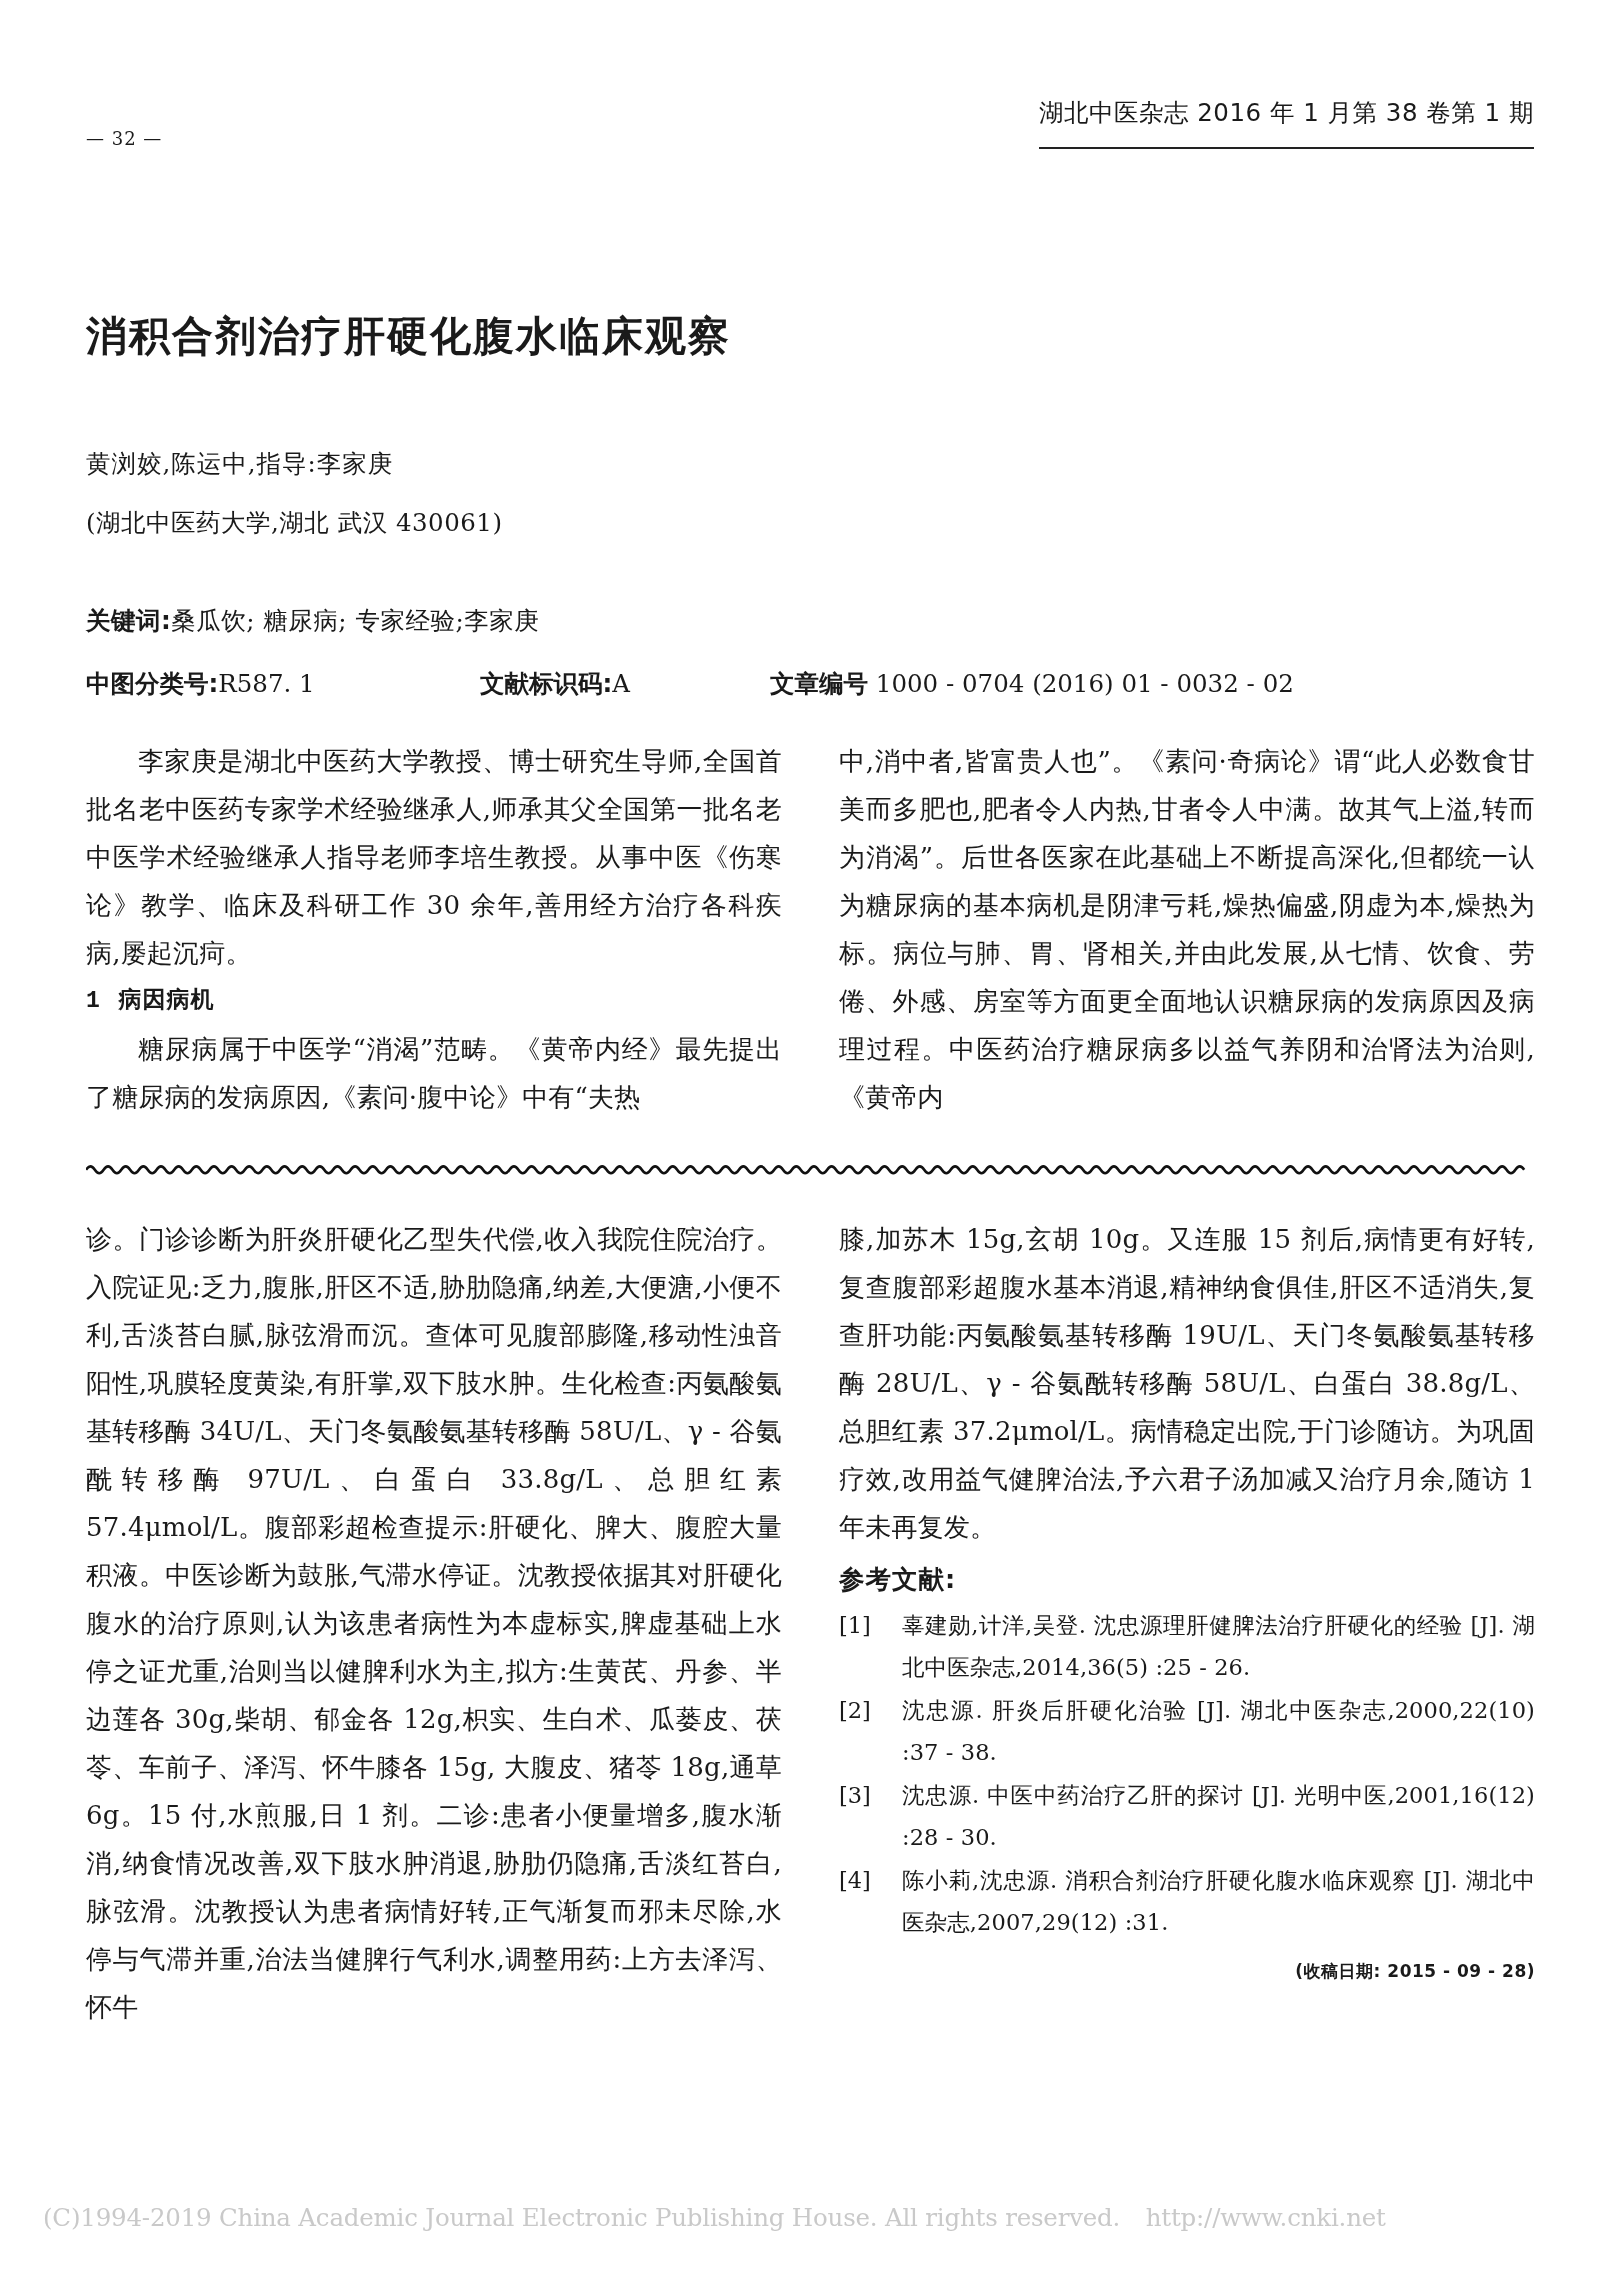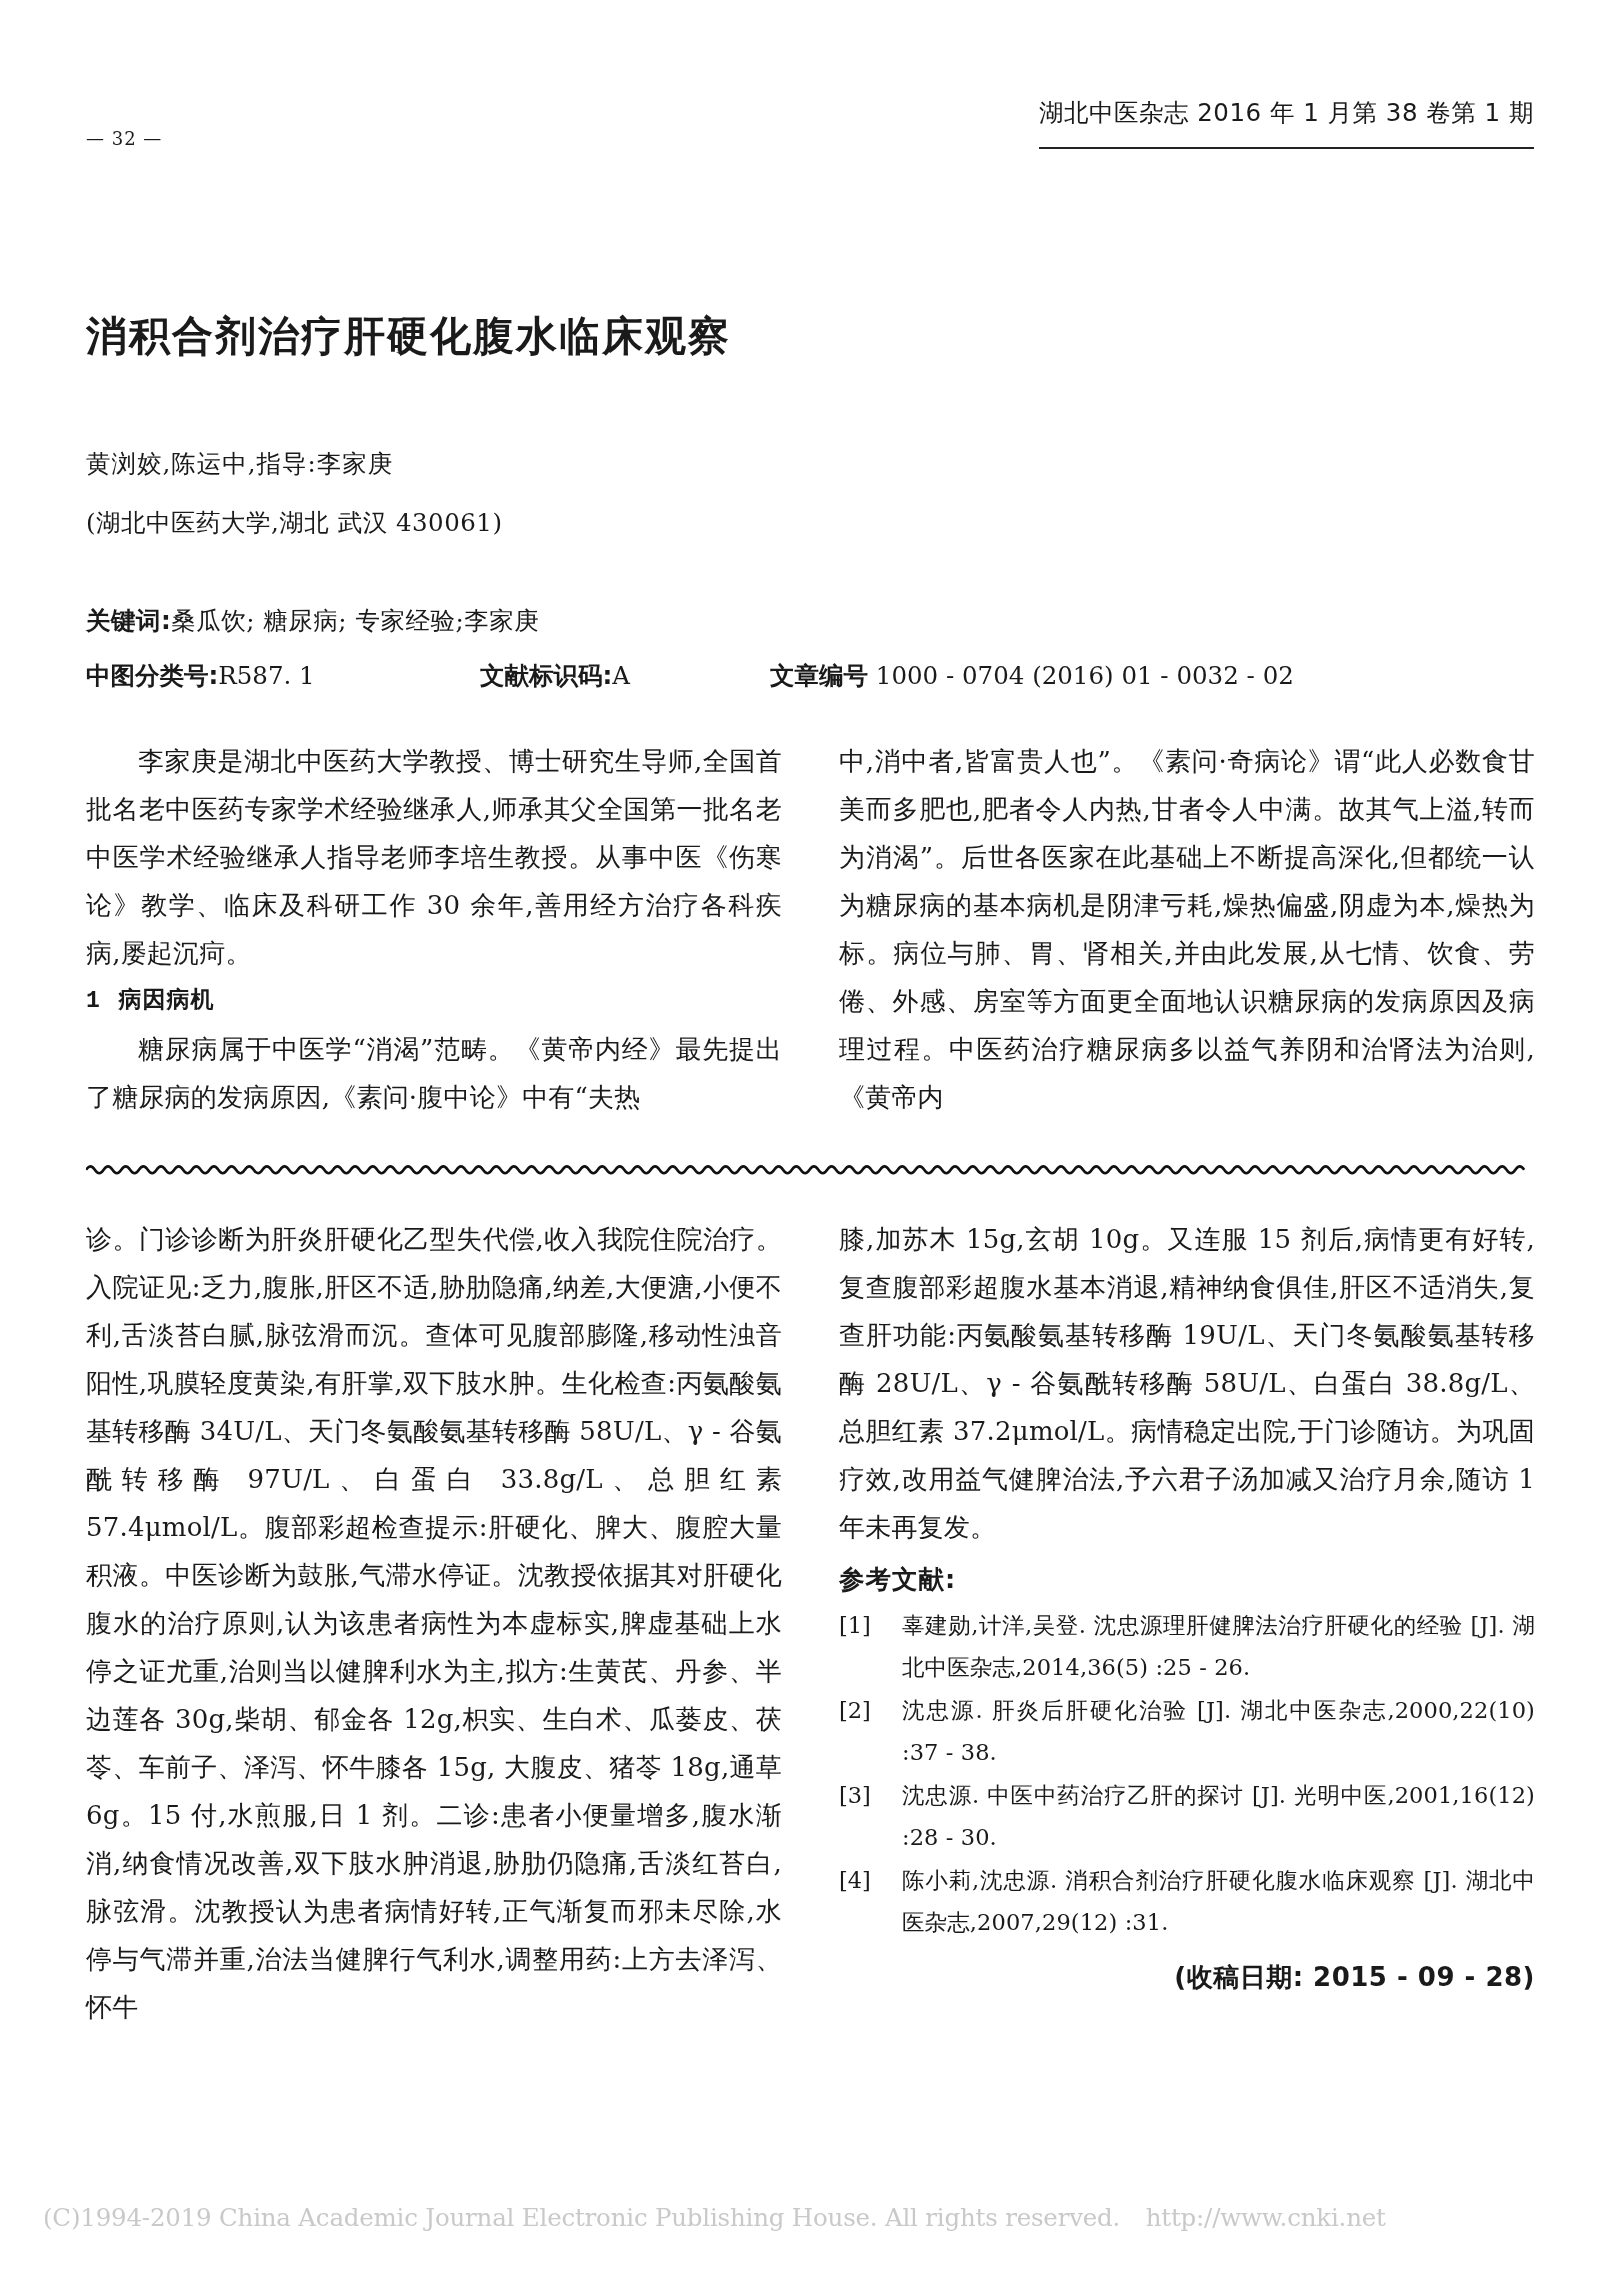--- a/index.html
+++ b/index.html
@@ -96,21 +96,21 @@
   }
 
   .meta-row {
     position: absolute;
     top: 659px;
     left: 86px;
     right: 86px;
     font-size: 24.5px;
     display: block;
   }
-  .meta-item { position: absolute; top: 0; white-space: nowrap; text-align: right; }
+  .meta-item { position: absolute; top: 8px; white-space: nowrap; text-align: right; }
   .meta-item .lab {
     font-family: "DejaVu Sans", "Liberation Sans", sans-serif;
     font-weight: bold;
   }
   .meta-item .val {
     font-family: "DejaVu Serif", "Liberation Serif", serif;
   }
   #meta-clc { left: 0px; }
   #meta-doc { left: 394px; }
   #meta-art { left: 684px; }
@@ -194,21 +194,21 @@
     white-space: nowrap;
   }
   .ref-text {
     flex: 1;
     text-align: justify;
     letter-spacing: 0.1px;
   }
   .received {
     margin-top: 17.6px;
     text-align: right;
-    font-size: 26px;
+    font-size: 17px;
     font-family: "DejaVu Sans", "Liberation Sans", sans-serif;
     font-weight: bold;
     letter-spacing: 0.5px;
   }
 
   
   .footer {
     position: absolute;
     top: 2203px;
     left: 43px;

